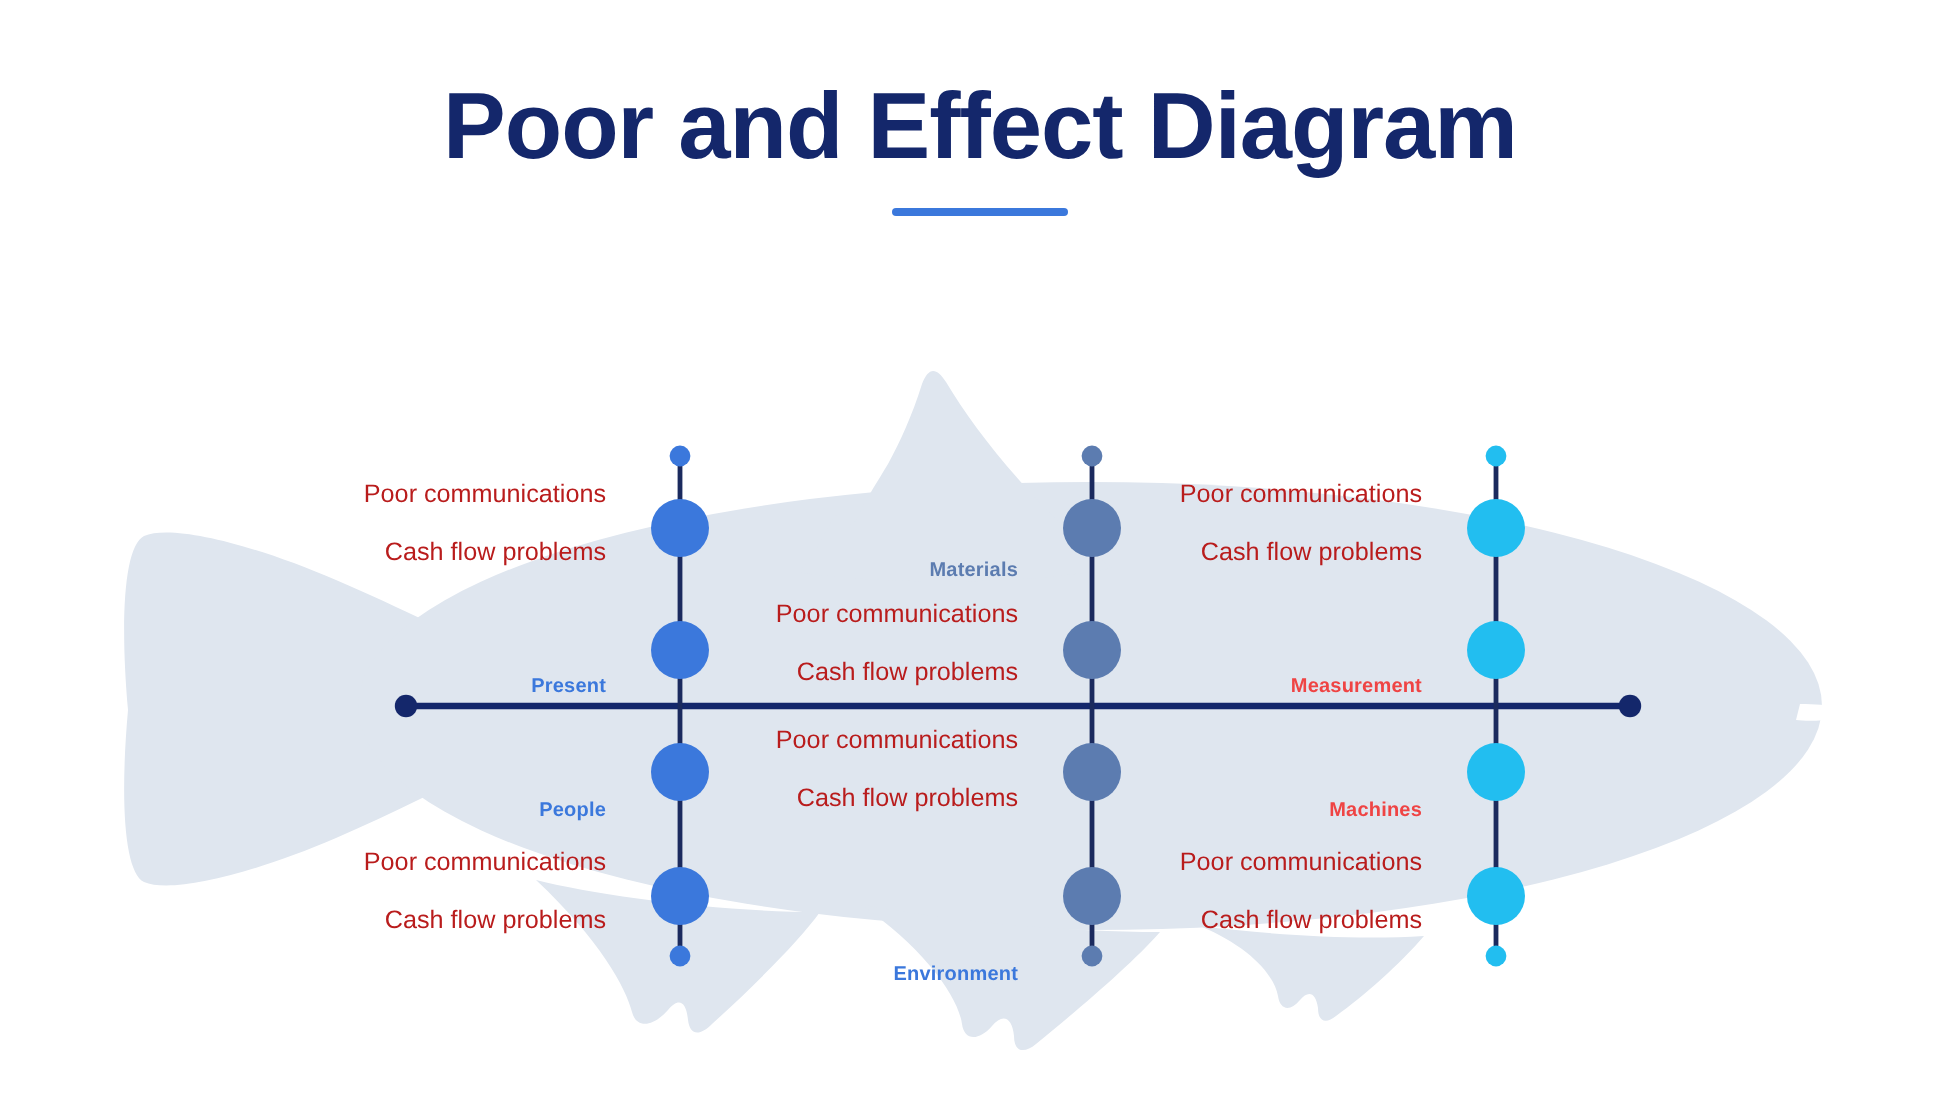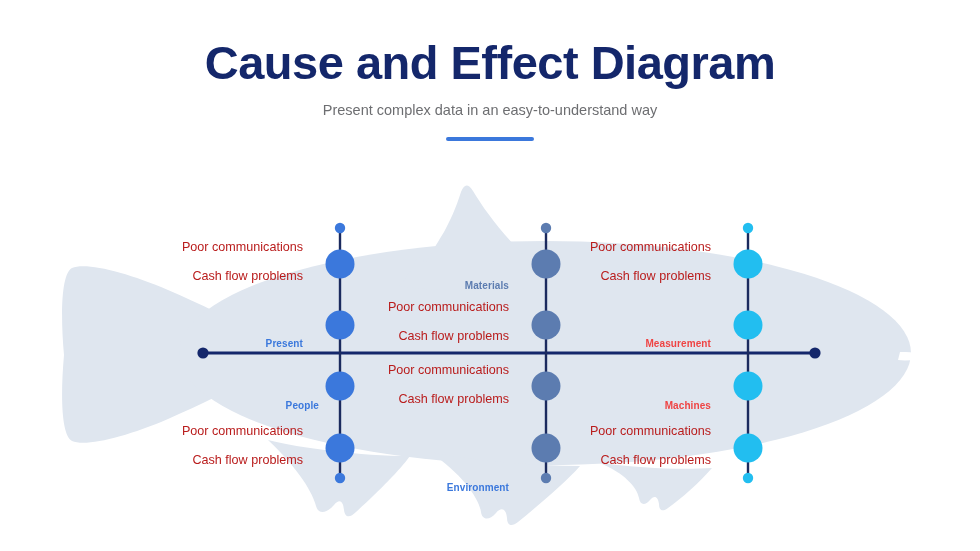--- a/index.html
+++ b/index.html
@@ -170,32 +170,31 @@
       <circle cx="748" cy="228" r="5.2" fill="#22bef0"></circle>
       <circle cx="748" cy="478" r="5.2" fill="#22bef0"></circle>
       <circle cx="748" cy="264" r="14.5" fill="#22bef0"></circle>
       <circle cx="748" cy="325" r="14.5" fill="#22bef0"></circle>
       <circle cx="748" cy="386" r="14.5" fill="#22bef0"></circle>
       <circle cx="748" cy="448" r="14.5" fill="#22bef0"></circle>
     </g>
   </svg>
 
   <div id="header">
-    <h1 id="page-title">Cause and Effect Diagram</h1>
-    <p id="page-subtitle">Present complex data in an easy-to-understand way</p>
+    <h1 id="page-title">Poor and Effect Diagram</h1>
     <div id="accent-bar"></div>
   </div>
 
   <div id="labels">
 
     <div class="lbl cause-text align-right" style="left:303px; top:240px;">Poor communications</div>
     <div class="lbl cause-text align-right" style="left:303px; top:269px;">Cash flow problems</div>
     <div class="lbl cat-label c-blue align-right" style="left:303px; top:310px;">Present</div>
 
-    <div class="lbl cat-label c-blue align-right" style="left:319px; top:372px;">People</div>
+    <div class="lbl cat-label c-blue align-right" style="left:303px; top:372px;">People</div>
     <div class="lbl cause-text align-right" style="left:303px; top:424px;">Poor communications</div>
     <div class="lbl cause-text align-right" style="left:303px; top:453px;">Cash flow problems</div>
 
     <div class="lbl cat-label c-slate align-right" style="left:509px; top:252px;">Materials</div>
     <div class="lbl cause-text align-right" style="left:509px; top:300px;">Poor communications</div>
     <div class="lbl cause-text align-right" style="left:509px; top:329px;">Cash flow problems</div>
 
     <div class="lbl cause-text align-right" style="left:509px; top:363px;">Poor communications</div>
     <div class="lbl cause-text align-right" style="left:509px; top:392px;">Cash flow problems</div>
     <div class="lbl cat-label c-blue align-right" style="left:509px; top:454px;">Environment</div>

